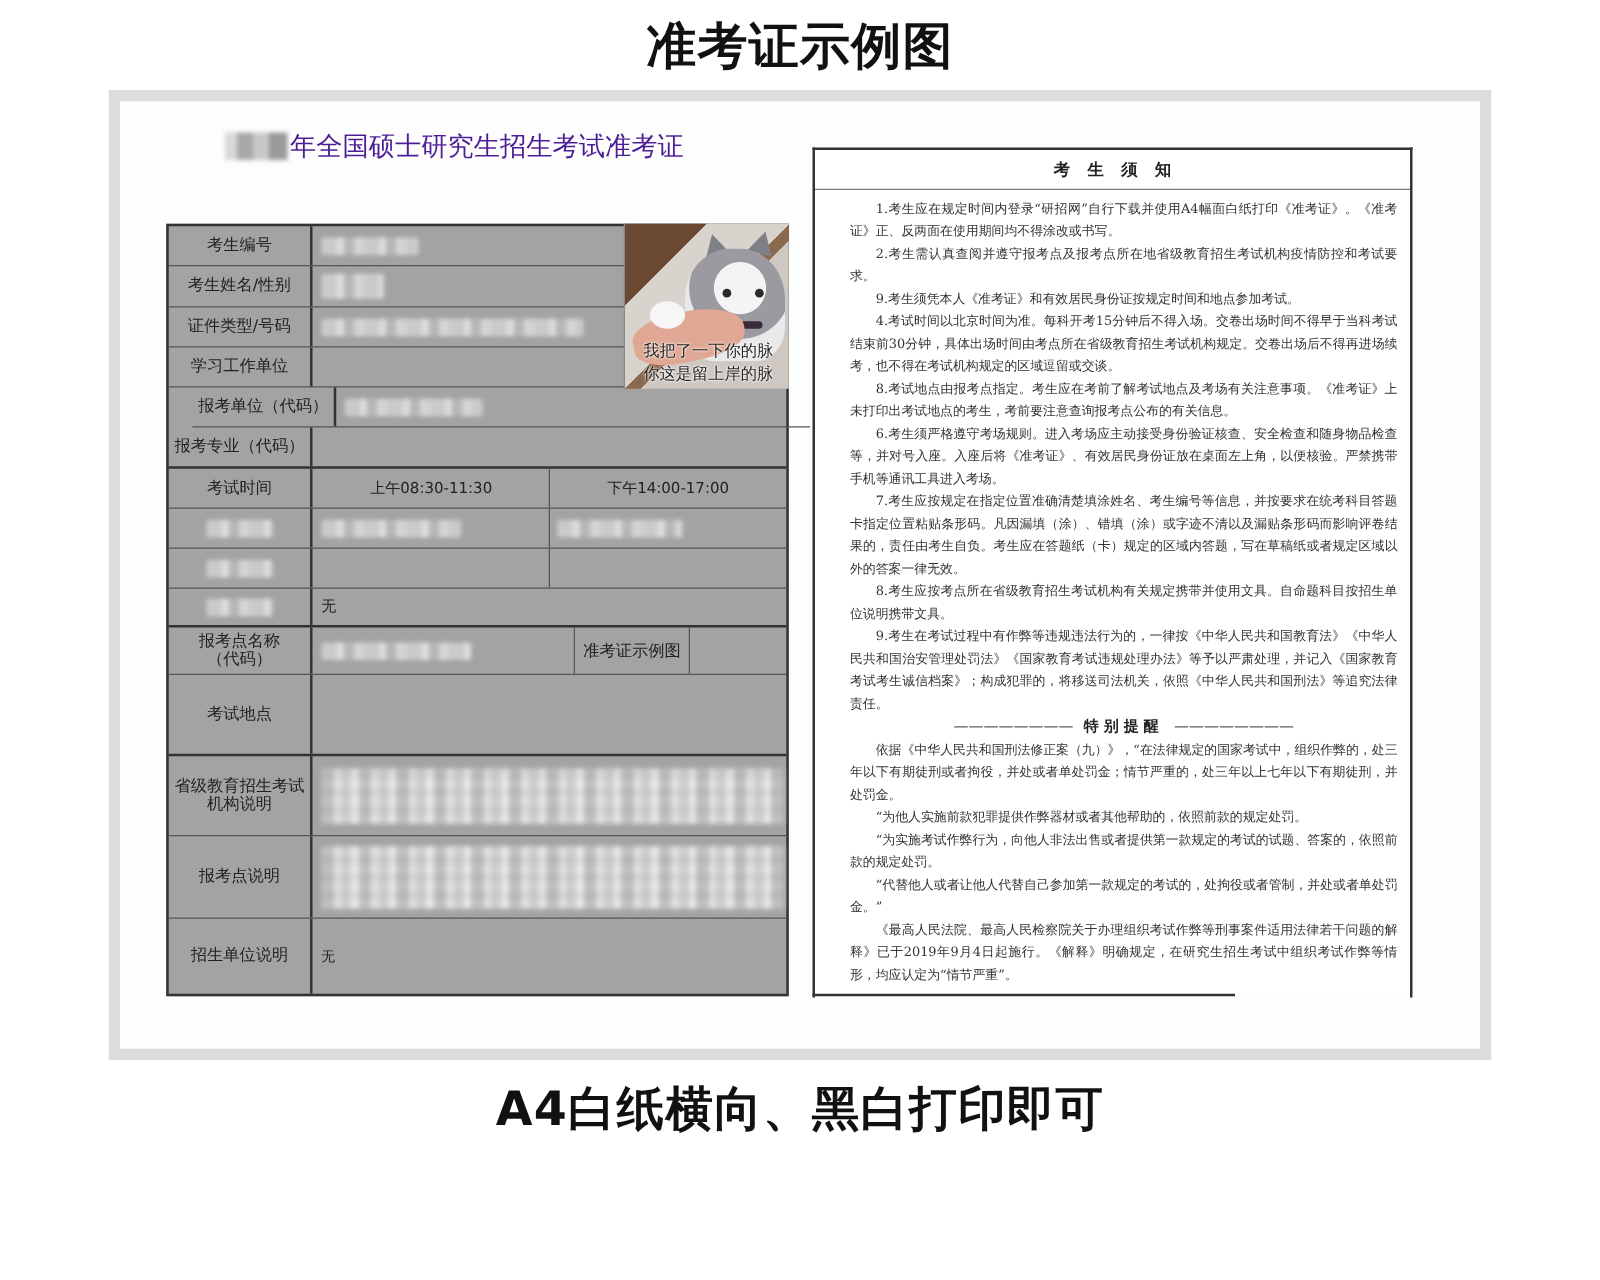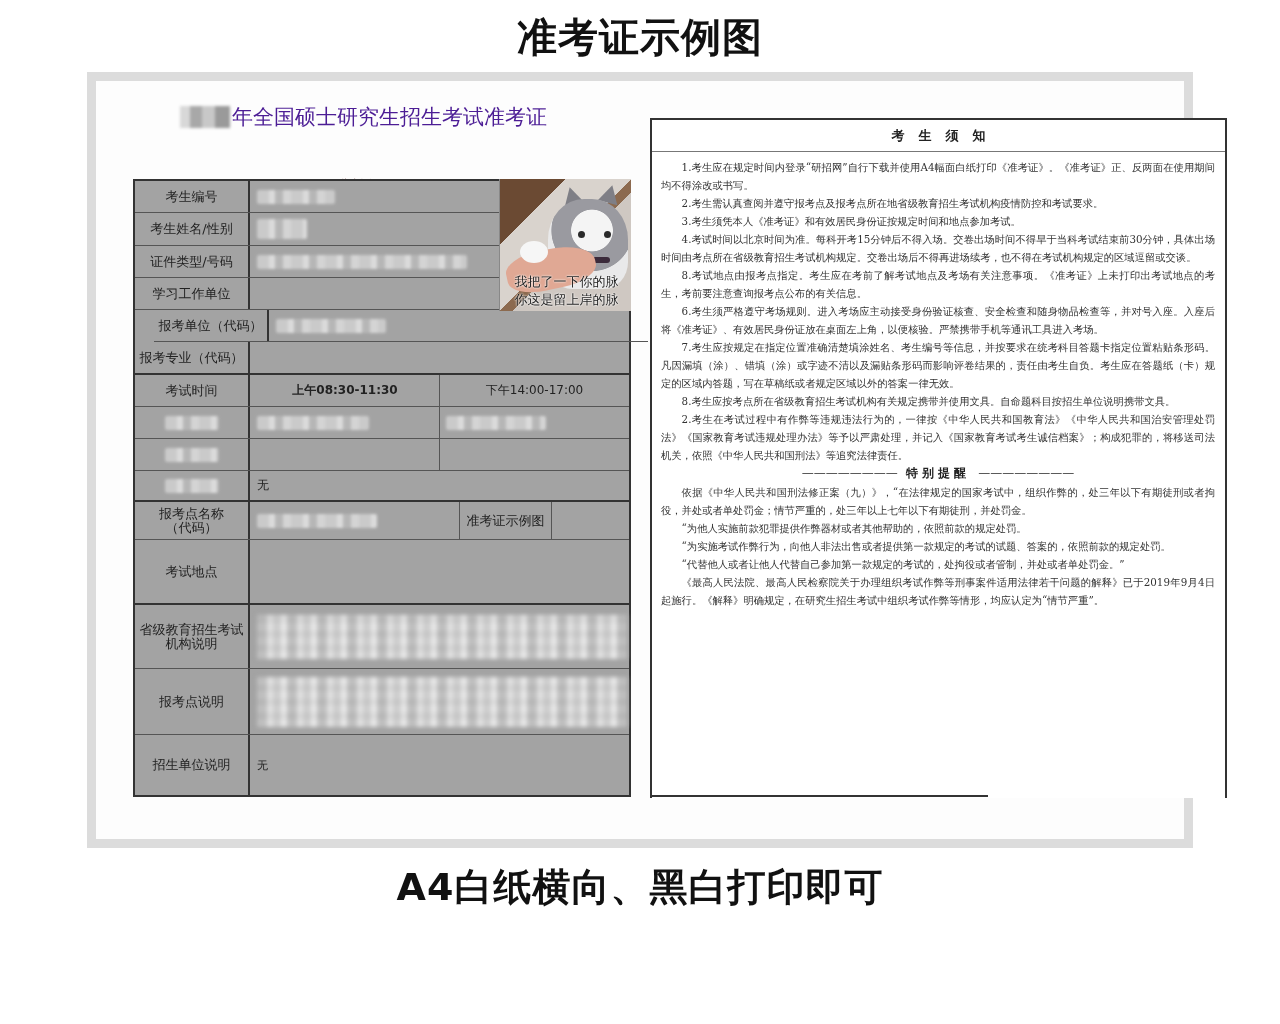--- a/index.html
+++ b/index.html
@@ -84,33 +84,33 @@
       background: #e0a894; transform: rotate(-12deg);
     }
     .paw { position: absolute; left: 20px; top: 62px; width: 28px; height: 22px; border-radius: 50%; background: #f6f6f6; }
     .photo-caption {
       position: absolute; left: 4px; right: 2px; font-size: 13px; color: #1e1e1e; line-height: 17px;
       text-align: center; text-shadow: 0 0 2px #fff, 0 0 2px #fff;
     }
 
     
     .notice {
-      position: absolute; left: 650px; top: 118px; width: 577px; height: 680px;
+      position: absolute; left: 650px; top: 118px; width: 480px; height: 680px;
       border-left: 2px solid #333; border-top: 2px solid #333; border-right: 2px solid #333;
       background: #fff;
     }
     .notice-bottom { position: absolute; left: 650px; top: 795px; width: 338px; height: 0; border-top: 2px solid #333; }
     .notice-header {
       height: 32px; border-bottom: 1px solid #777; display: flex; align-items: center; justify-content: center;
       font-family: "DejaVu Serif", "Liberation Serif", serif; font-size: 13px; font-weight: bold; letter-spacing: 14px; color: #222;
       padding-left: 14px;
     }
     .notice-body {
       padding: 6px 10px 0 9px; font-family: "DejaVu Serif", "Liberation Serif", serif;
-      font-size: 10.3px; line-height: 18px; color: #333; text-align: justify;
+      font-size: 10.3px; line-height: 18px; color: #333; text-align: justify; margin-left: 19px;
     }
     .notice-body p { text-indent: 2em; }
     .special-heading {
       text-align: center; font-family: "DejaVu Sans", sans-serif; font-weight: bold; font-size: 12px;
       letter-spacing: 4px; color: #222; line-height: 20px; margin-top: -1px;
     }
     .special-heading .dash { letter-spacing: 0; font-weight: normal; color: #444; }
   </style>
 </head>
 <body>
@@ -158,21 +158,21 @@
         <span class="blur" style="width:110px;"></span>
       </div>
   </div>
 
   <div class="row thick" style="top:161px;height:33px;">
     <div class="lbl">报考专业（代码）</div>
   </div>
 
   <div class="row" style="top:194px;height:32px;">
     <div class="lbl">考试时间</div>
-    <div class="cell" style="left:116px;width:188px;justify-content:center;padding-left:0;font-weight:bold;">上午08:30-11:30</div>
+    <div class="cell" style="left:116px;width:188px;justify-content:center;padding-left:0;">上午08:30-11:30</div>
     <div class="cell vline" style="left:304px;width:190px;justify-content:center;padding-left:0;">下午14:00-17:00</div>
   </div>
 
   <div class="row" style="top:226px;height:32px;">
     <div class="lbl">
         <span class="blur" style="width:54px;"></span>
       </div>
     <div class="cell" style="left:116px;width:188px;">
         <span class="blur" style="width:112px;"></span>
       </div>
@@ -239,27 +239,27 @@
     <div class="photo-caption" style="top:94px;">我把了一下你的脉</div>
     <div class="photo-caption" style="top:112px;">你这是留上岸的脉</div>
   </div>
 </div>
 
 <div class="notice">
   <div class="notice-header">考生须知</div>
   <div class="notice-body">
     <p>1.考生应在规定时间内登录“研招网”自行下载并使用A4幅面白纸打印《准考证》。《准考证》正、反两面在使用期间均不得涂改或书写。</p>
     <p>2.考生需认真查阅并遵守报考点及报考点所在地省级教育招生考试机构疫情防控和考试要求。</p>
-    <p>3.考生须凭本人《准考证》和有效居民身份证按规定时间和地点参加考试。</p>
+    <p>9.考生须凭本人《准考证》和有效居民身份证按规定时间和地点参加考试。</p>
     <p>4.考试时间以北京时间为准。每科开考15分钟后不得入场。交卷出场时间不得早于当科考试结束前30分钟，具体出场时间由考点所在省级教育招生考试机构规定。交卷出场后不得再进场续考，也不得在考试机构规定的区域逗留或交谈。</p>
     <p>8.考试地点由报考点指定。考生应在考前了解考试地点及考场有关注意事项。《准考证》上未打印出考试地点的考生，考前要注意查询报考点公布的有关信息。</p>
     <p>6.考生须严格遵守考场规则。进入考场应主动接受身份验证核查、安全检查和随身物品检查等，并对号入座。入座后将《准考证》、有效居民身份证放在桌面左上角，以便核验。严禁携带手机等通讯工具进入考场。</p>
     <p>7.考生应按规定在指定位置准确清楚填涂姓名、考生编号等信息，并按要求在统考科目答题卡指定位置粘贴条形码。凡因漏填（涂）、错填（涂）或字迹不清以及漏贴条形码而影响评卷结果的，责任由考生自负。考生应在答题纸（卡）规定的区域内答题，写在草稿纸或者规定区域以外的答案一律无效。</p>
     <p>8.考生应按考点所在省级教育招生考试机构有关规定携带并使用文具。自命题科目按招生单位说明携带文具。</p>
-    <p>2.考生在考试过程中有作弊等违规违法行为的，一律按《中华人民共和国教育法》《中华人民共和国治安管理处罚法》《国家教育考试违规处理办法》等予以严肃处理，并记入《国家教育考试考生诚信档案》；构成犯罪的，将移送司法机关，依照《中华人民共和国刑法》等追究法律责任。</p>
+    <p>9.考生在考试过程中有作弊等违规违法行为的，一律按《中华人民共和国教育法》《中华人民共和国治安管理处罚法》《国家教育考试违规处理办法》等予以严肃处理，并记入《国家教育考试考生诚信档案》；构成犯罪的，将移送司法机关，依照《中华人民共和国刑法》等追究法律责任。</p>
     <div class="special-heading">
       <span class="dash">————————</span>
       <span>特别提醒</span>
       <span class="dash">————————</span>
     </div>
     <p>依据《中华人民共和国刑法修正案（九）》，“在法律规定的国家考试中，组织作弊的，处三年以下有期徒刑或者拘役，并处或者单处罚金；情节严重的，处三年以上七年以下有期徒刑，并处罚金。</p>
     <p>“为他人实施前款犯罪提供作弊器材或者其他帮助的，依照前款的规定处罚。</p>
     <p>“为实施考试作弊行为，向他人非法出售或者提供第一款规定的考试的试题、答案的，依照前款的规定处罚。</p>
     <p>“代替他人或者让他人代替自己参加第一款规定的考试的，处拘役或者管制，并处或者单处罚金。”</p>
     <p>《最高人民法院、最高人民检察院关于办理组织考试作弊等刑事案件适用法律若干问题的解释》已于2019年9月4日起施行。《解释》明确规定，在研究生招生考试中组织考试作弊等情形，均应认定为“情节严重”。</p>

